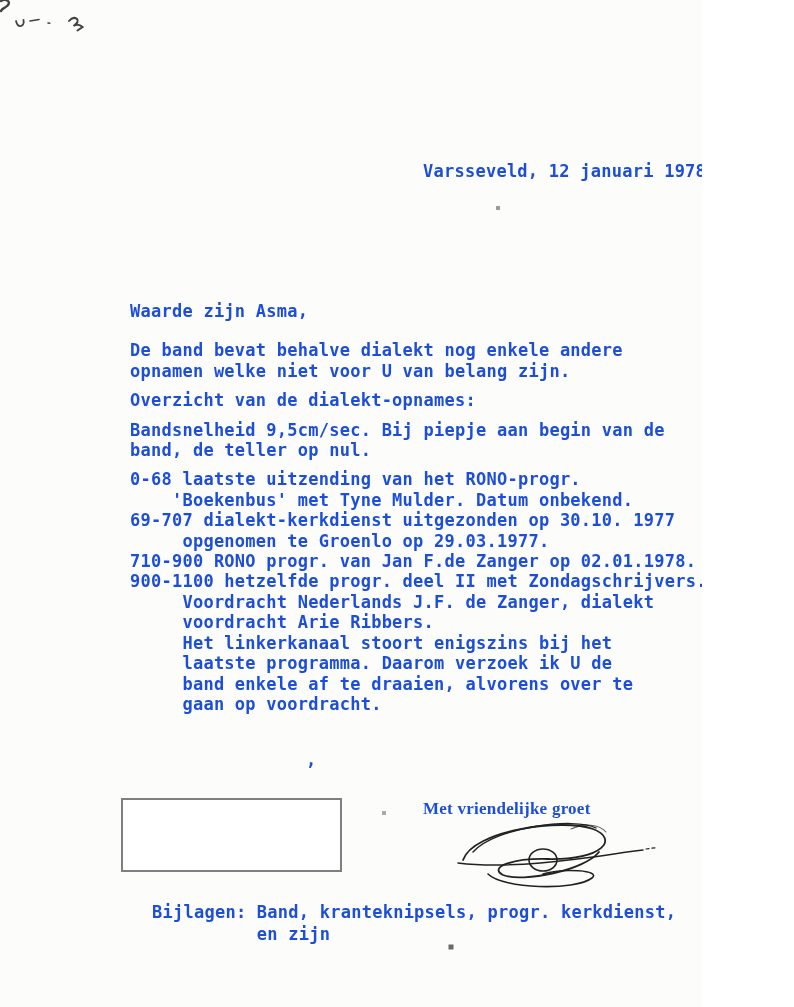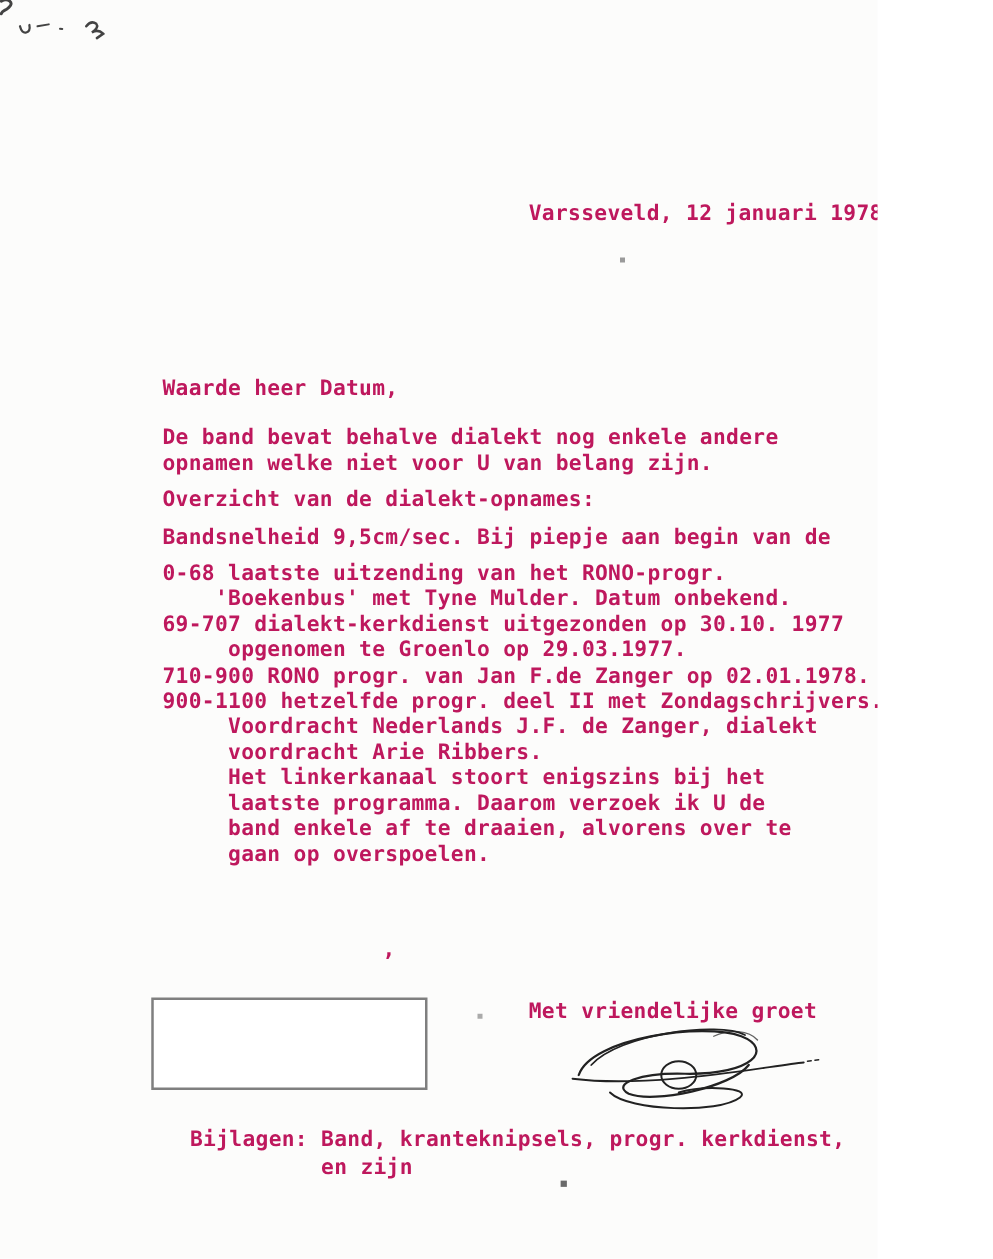--- a/index.html
+++ b/index.html
@@ -1,38 +1,38 @@
 <!DOCTYPE html>
 <html><head>
 <meta charset="utf-8">
 <style>
   html,body{margin:0;padding:0;background:#ffffff;}
   .page{
     position:relative;width:702px;height:1007px;overflow:hidden;
     background:#fcfcfb;
     font-family:"DejaVu Sans Mono","Liberation Mono",monospace;
-    color:#be185d;
+    color:#1d4ed8;
   }
   .line{
     white-space:pre;
     font-size:17px;
     line-height:20.4px;
     font-weight:700;
     letter-spacing:0.25px;
   }
   .dateline{position:absolute;left:423px;top:161px;}
   .body-block{position:absolute;left:130px;top:301px;}
   .salutation{margin-bottom:19px;}
   .para{margin-bottom:9px;}
   .stray-comma{position:absolute;left:306px;top:750px;}
   .redaction-box{
     position:absolute;left:121px;top:798px;width:217px;height:70px;
     border:2px solid #7f7f7f;background:#ffffff;
   }
-  .valediction{position:absolute;left:423px;top:799px;}
+  .valediction{position:absolute;left:423px;top:799px;font-family:Liberation Serif, serif;}
   .signature{position:absolute;left:443px;top:812px;}
   .enclosures{position:absolute;left:152px;top:902px;}
   .enclosures .line{line-height:21.5px;}
   .handwritten{position:absolute;left:0;top:0;}
   .specks{
     position:absolute;left:0;top:0;width:2px;height:2px;background:transparent;
     box-shadow:
       497px 207px 0 1px #9a9a9a,
       745px 676px 0 1px #8a8a8a,
       743px 692px 0 1.5px #555,
@@ -54,49 +54,50 @@
       <path d="M16,21 q1.5,6 5,5 q3.5,-1 2.5,-6" stroke-width="1.8"></path>
       <path d="M30,21 l9,-1.5" stroke-width="1.6"></path>
       <path d="M48,23 l1.8,0.2" stroke-width="1.6"></path>
       <path d="M69,21 q4,-5 8,-2 q2.5,3 -3.5,7 q5,-3 9,1 l-5,3.5" stroke-width="2"></path>
     </g>
   </svg>
 
   <div class="line dateline">Varsseveld, 12 januari 1978</div>
 
   <div class="body-block">
-    <div class="line salutation">Waarde heer Datum,</div>
+    <div class="line salutation">Waarde zijn Asma,</div>
 
 
     <div class="para">
       <div class="line">De band bevat behalve dialekt nog enkele andere</div>
       <div class="line">opnamen welke niet voor U van belang zijn.</div>
     </div>
 
     <div class="para">
       <div class="line">Overzicht van de dialekt-opnames:</div>
     </div>
 
     <div class="para">
       <div class="line">Bandsnelheid 9,5cm/sec. Bij piepje aan begin van de</div>
+      <div class="line">band, de teller op nul.</div>
     </div>
 
     <div class="para">
       <div class="line">0-68 laatste uitzending van het RONO-progr.</div>
       <div class="line">    'Boekenbus' met Tyne Mulder. Datum onbekend.</div>
       <div class="line">69-707 dialekt-kerkdienst uitgezonden op 30.10. 1977</div>
       <div class="line">     opgenomen te Groenlo op 29.03.1977.</div>
       <div class="line">710-900 RONO progr. van Jan F.de Zanger op 02.01.1978.</div>
       <div class="line">900-1100 hetzelfde progr. deel II met Zondagschrijvers.</div>
       <div class="line">     Voordracht Nederlands J.F. de Zanger, dialekt</div>
       <div class="line">     voordracht Arie Ribbers.</div>
       <div class="line">     Het linkerkanaal stoort enigszins bij het</div>
       <div class="line">     laatste programma. Daarom verzoek ik U de</div>
       <div class="line">     band enkele af te draaien, alvorens over te</div>
-      <div class="line">     gaan op overspoelen.</div>
+      <div class="line">     gaan op voordracht.</div>
     </div>
   </div>
 
   <div class="line stray-comma">,</div>
 
   <div class="redaction-box"></div>
 
   <div class="line valediction">Met vriendelijke groet</div>
 
   <svg class="signature" width="218" height="88" viewBox="0 0 218 88">

